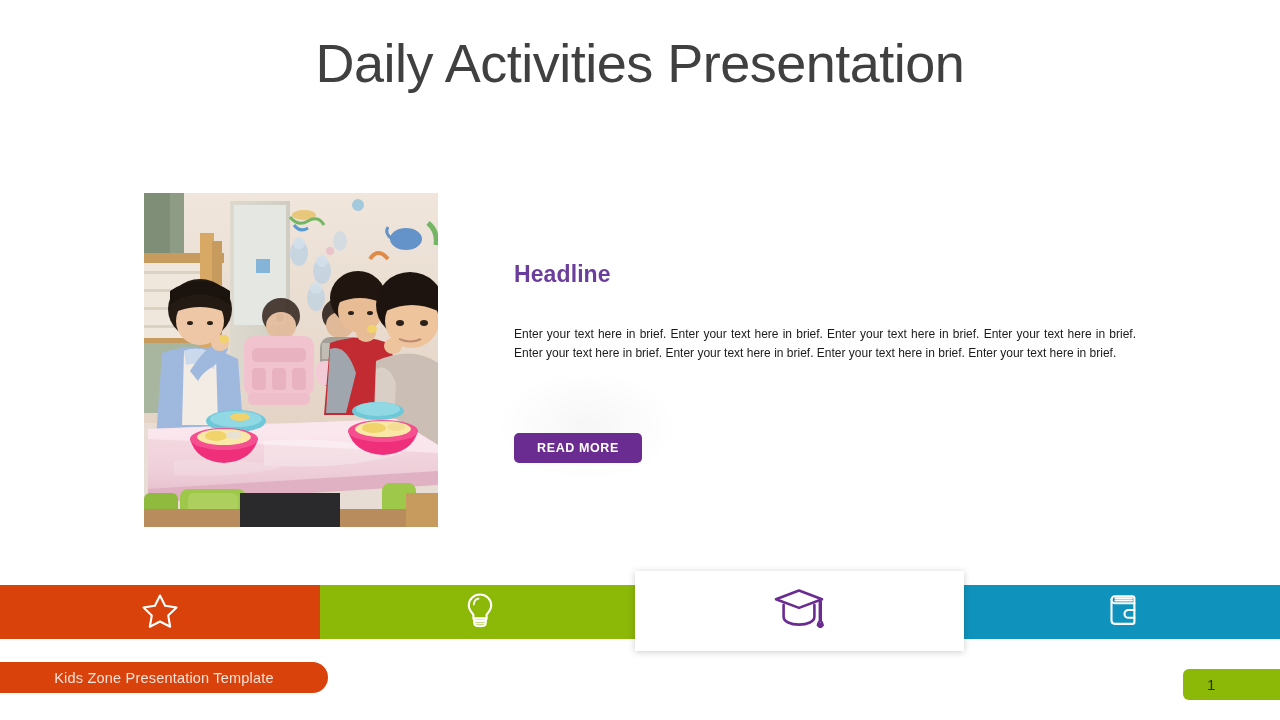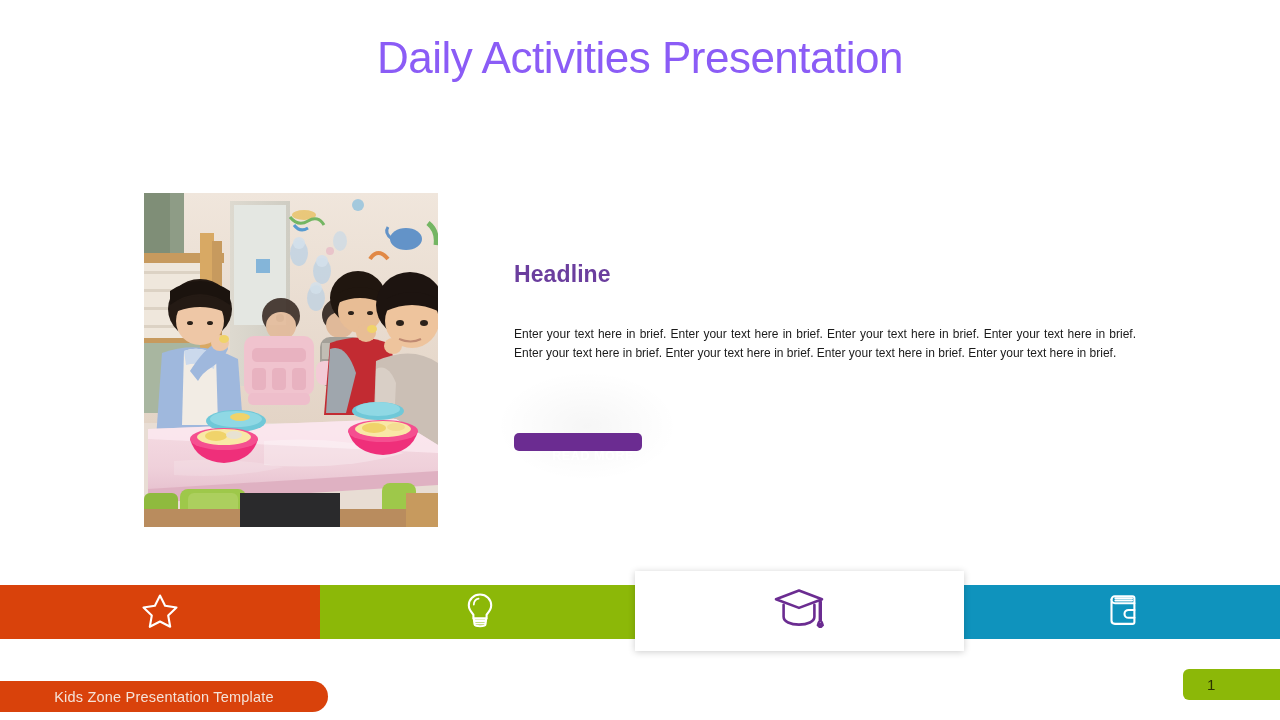--- a/index.html
+++ b/index.html
@@ -19,24 +19,24 @@
     background: #ffffff;
   }
 
   
   .title {
     position: absolute;
     top: 32px;
     left: 0;
     width: 1280px;
     text-align: center;
-    font-size: 44px;
+    font-size: 54px;
     font-weight: 400;
     letter-spacing: -0.5px;
-    color: #8b5cf6;
+    color: #404040;
     line-height: 1.18;
     white-space: nowrap;
   }
 
   .subtitle {
     position: absolute;
     top: 119px;
     left: 0;
     width: 1280px;
     text-align: center;
@@ -87,33 +87,33 @@
     line-height: 19px;
     color: #1b1b1b;
     text-align: justify;
   }
 
   .read-more {
     position: absolute;
     left: 514px;
     top: 433px;
     width: 128px;
-    height: 18px;
+    height: 30px;
     background: #6B2C91;
     border: none;
     border-radius: 5px;
     color: #ffffff;
     font-family: "Liberation Sans", sans-serif;
     font-size: 12.5px;
     font-weight: bold;
     letter-spacing: 0.6px;
     cursor: pointer;
     line-height: 30px;
-    text-align: right;
-    padding: 8px;
+    text-align: center;
+    padding: 0;
   }
 
   
   .icon-bar {
     position: absolute;
     left: 0;
     top: 585px;
     width: 1280px;
     height: 54px;
     display: flex;
@@ -140,21 +140,21 @@
     display: flex;
     align-items: center;
     justify-content: center;
     z-index: 5;
   }
 
   
   .footer-pill {
     position: absolute;
     left: 0;
-    top: 681px;
+    top: 662px;
     width: 328px;
     height: 31px;
     background: #D9420B;
     border-top-right-radius: 16px;
     border-bottom-right-radius: 16px;
     display: flex;
     align-items: center;
     justify-content: center;
   }
   .footer-pill span {

